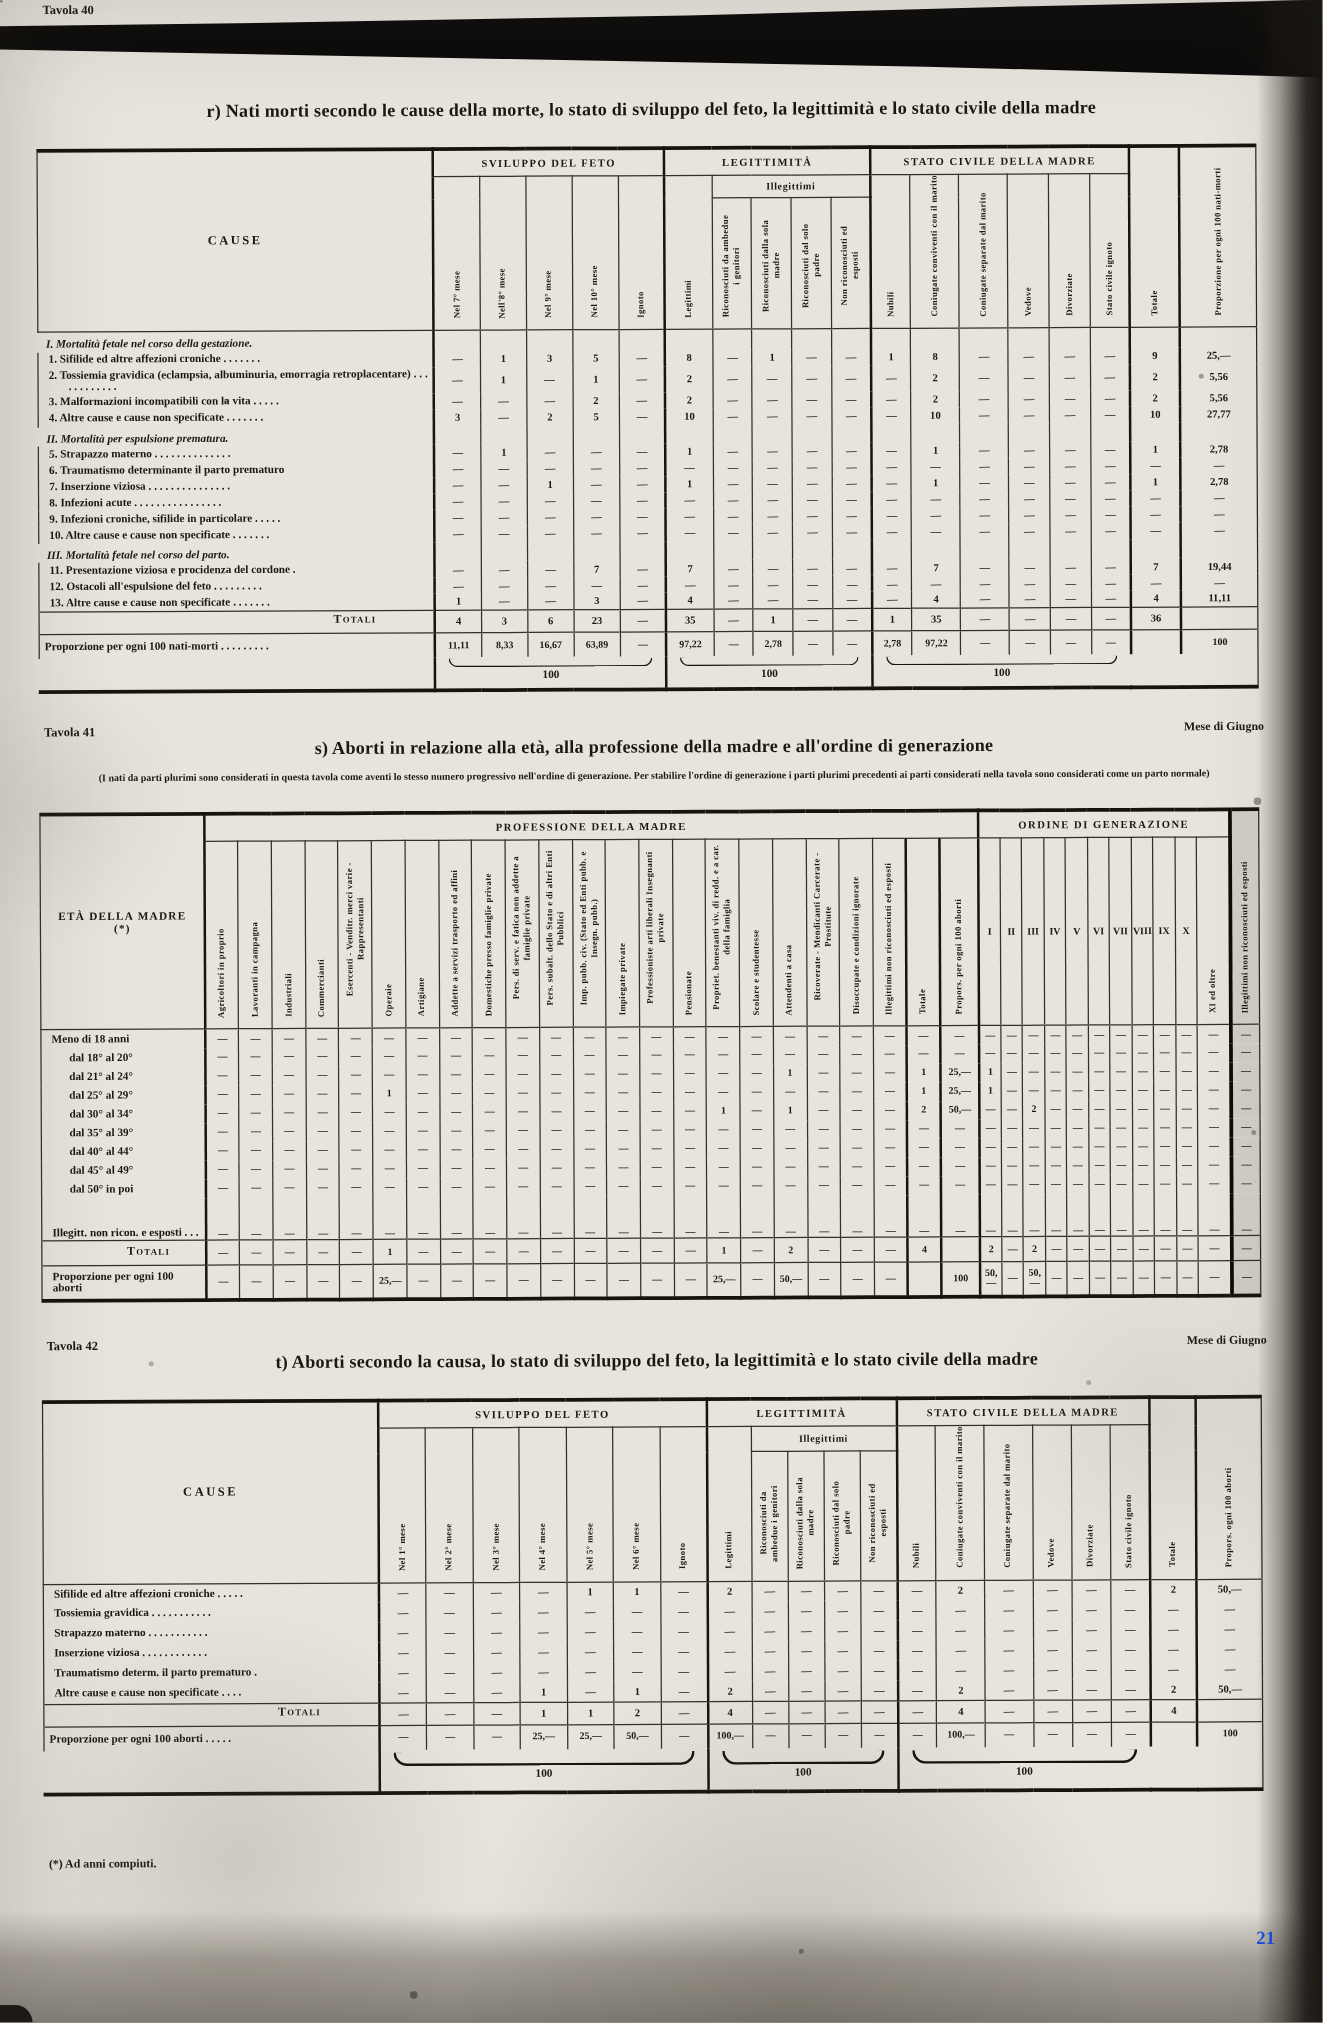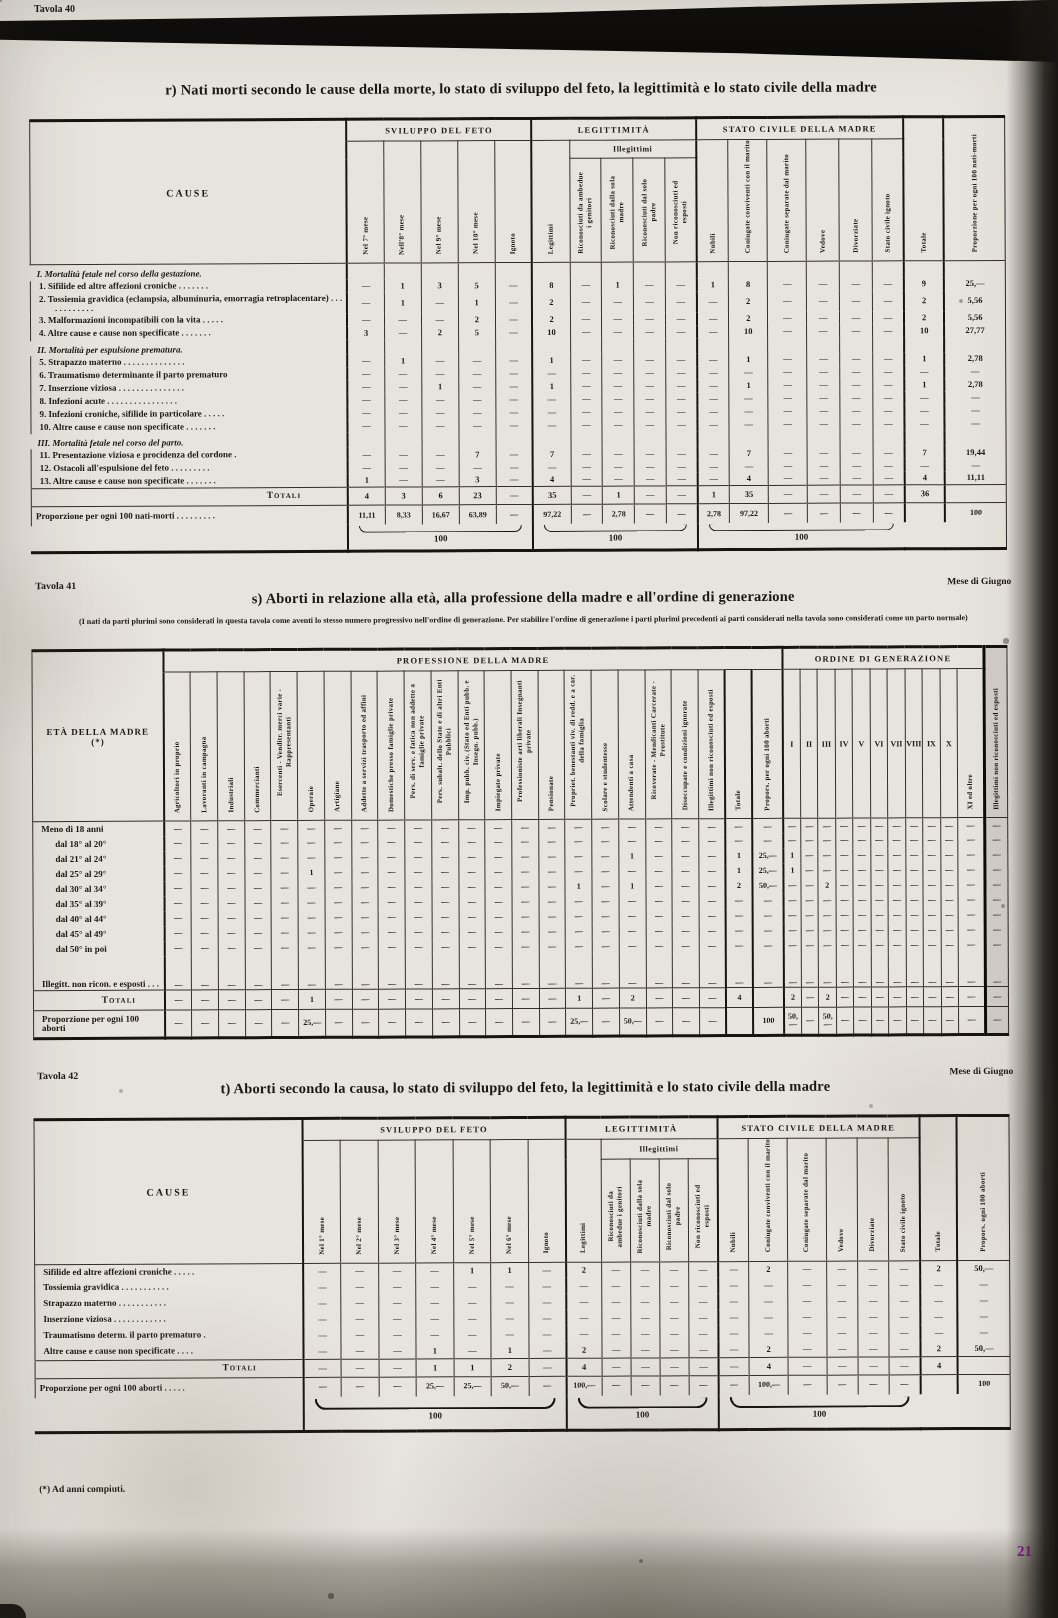--- a/index.html
+++ b/index.html
@@ -14,21 +14,21 @@
     box-shadow:inset 0 0 90px rgba(60,52,40,.25);}
   .top-strip{position:absolute;top:0;left:0;right:0;height:20px;background:#eceae4;z-index:2;}
   .tav40-label{position:absolute;top:3px;left:34px;font-size:10px;font-weight:bold;z-index:3;}
   .black-band{position:absolute;top:0;left:0;right:0;height:62px;background:#0c0b0a;z-index:2;
     clip-path:polygon(0 34%,18% 30%,52% 20%,78% 8%,100% 0,100% 100%,70% 86%,38% 76%,0 64%);}
   .right-shadow{position:absolute;top:0;right:0;width:52px;height:100%;z-index:4;
     background:linear-gradient(to right,rgba(25,22,18,0) 0%,rgba(30,26,20,.35) 35%,rgba(18,16,13,.88) 75%,#14120f 100%);}
   .bottom-band{position:absolute;left:0;right:0;bottom:0;height:90px;z-index:3;
     background:linear-gradient(to bottom,rgba(160,155,146,0) 0%,#a9a49c 45%,#8d8981 100%);}
   .corner-blob{position:absolute;left:0;bottom:0;width:26px;height:14px;background:#181613;border-radius:0 14px 0 0;z-index:4;}
-  .page-num{position:absolute;right:26px;bottom:58px;font-size:15px;font-weight:bold;color:#701a75;z-index:6;}
+  .page-num{position:absolute;right:38px;bottom:58px;font-size:15px;font-weight:bold;color:#1d4ed8;z-index:6;}
   .specks{position:absolute;top:0;left:0;width:2px;height:2px;border-radius:50%;background:rgba(50,44,36,.5);z-index:4;
     box-shadow:180px 320px 0 1px rgba(50,44,36,.35), 960px 300px 0 1px rgba(50,44,36,.4),
       1005px 640px 0 2px rgba(50,44,36,.45), 1002px 905px 0 1px rgba(50,44,36,.4),
       330px 1595px 0 2px rgba(40,36,30,.5), 640px 1560px 0 1px rgba(40,36,30,.45),
       120px 1090px 0 1px rgba(50,44,36,.3), 870px 1105px 0 1px rgba(50,44,36,.3);}
 
   .content{position:absolute;left:32px;top:58px;width:984px;transform:rotate(-0.25deg);z-index:3;}
   .ttl{ text-align:center;font-weight:bold;font-size:14.5px;letter-spacing:.2px;}
   .ttl40{margin:22px 0 0 0;}
   .tavrow{display:flex;justify-content:space-between;font-size:10px;font-weight:bold;margin-top:26px;padding:0 4px;}

